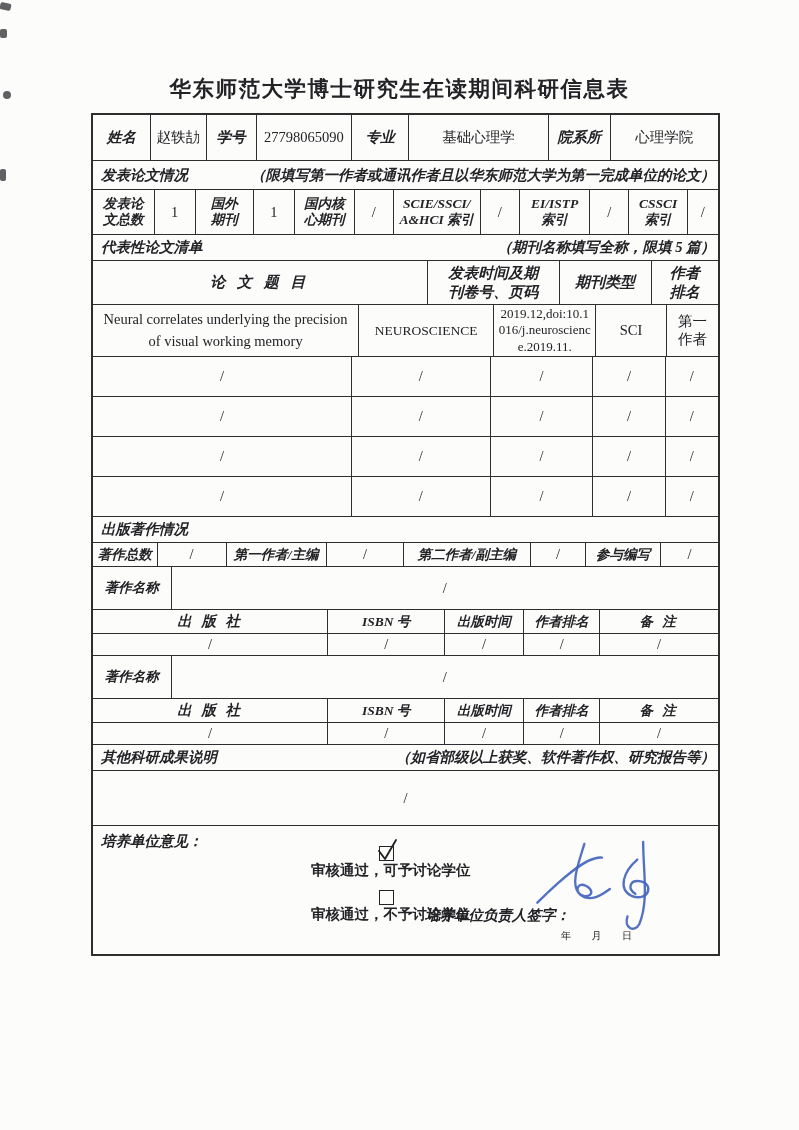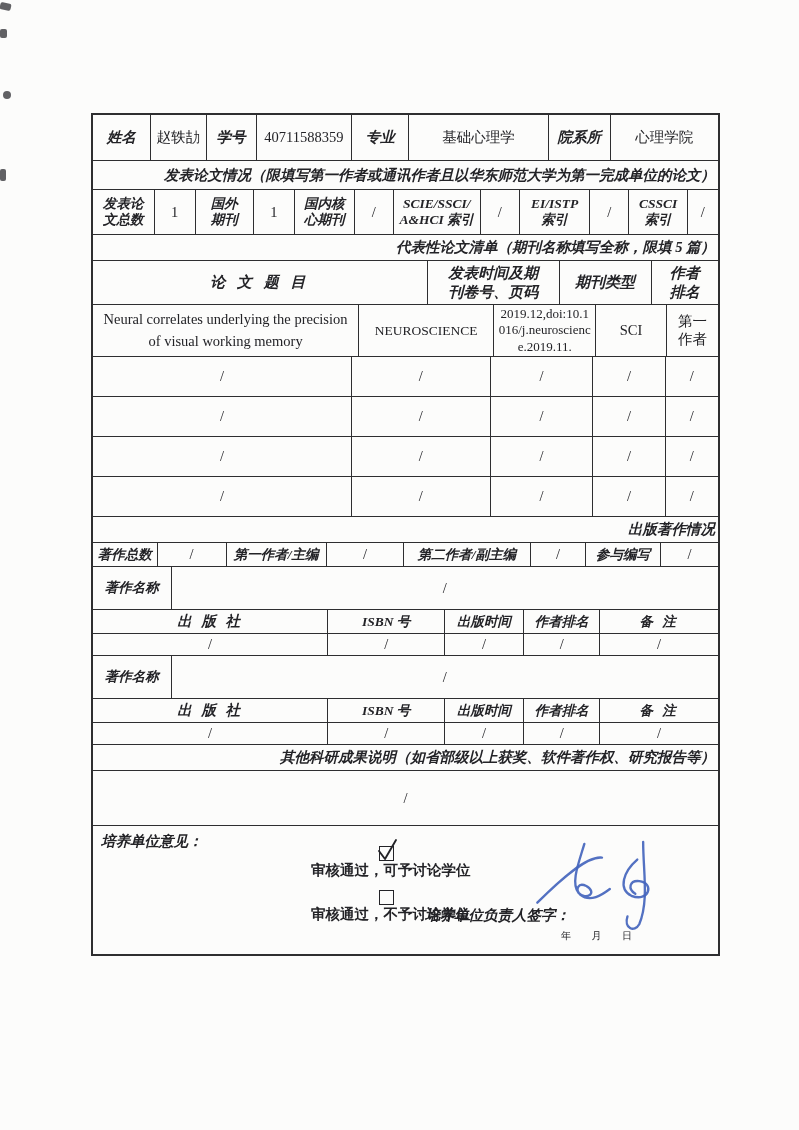--- a/index.html
+++ b/index.html
@@ -20,21 +20,21 @@
   }
   .form{position:absolute;left:91px;top:113px;width:625px;border:2px solid var(--bc);background:var(--paper);}
   .row{display:flex;border-bottom:1.6px solid var(--bc);align-items:stretch;}
   .row:last-child{border-bottom:none;}
   .c{
     display:flex;align-items:center;justify-content:center;text-align:center;
     border-right:1.6px solid var(--bc);font-size:14.5px;padding:1px 3px;
     box-sizing:border-box;min-width:0;line-height:1.3;
   }
   .c:last-child{border-right:none;}
-  .l{justify-content:flex-end;text-align:left;padding-left:8px;}
+  .l{justify-content:space-between;text-align:left;padding-left:8px;}
   .b{font-weight:bold;font-style:italic;}
   .pre{white-space:pre-line;line-height:1.22;}
   .sm{font-size:13.5px;}
   .doi{font-size:13px;word-break:break-all;line-height:1.25;padding:1px 4px;}
   .ptitle{font-size:14.5px;line-height:1.45;padding:2px 10px;}
   .hdr .c{font-size:15px;}
   .gap{margin-left:12px;}
   .unit{position:relative;height:128px;}
   .unit-label{position:absolute;left:8px;top:6px;font-size:14.5px;}
   .opts{position:absolute;left:218px;top:20px;}
@@ -54,28 +54,29 @@
 <body>
 
 <div class="page">
 
   <div class="speck" style="left:0;top:3px;width:11px;height:7px;transform:rotate(12deg)"></div>
   <div class="speck" style="left:0;top:29px;width:7px;height:9px"></div>
   <div class="speck" style="left:3px;top:91px;width:8px;height:8px;border-radius:50%"></div>
   <div class="speck" style="left:0;top:169px;width:6px;height:12px"></div>
   <div class="dot"></div>
 
+  <div class="title">华东师范大学博士研究生在读期间科研信息表</div>
 
   <div class="form">
 
     <div class="row" style="height:45px">
       <div class="c b" style="flex:56">姓名</div>
       <div class="c" style="flex:53">赵轶劼</div>
       <div class="c b" style="flex:47">学号</div>
-      <div class="c" style="flex:97">40711588359</div>
+      <div class="c" style="flex:97">27798065090</div>
       <div class="c b" style="flex:55">专业</div>
       <div class="c" style="flex:145">基础心理学</div>
       <div class="c b" style="flex:60">院系所</div>
       <div class="c" style="flex:111">心理学院</div>
     </div>
 
     <div class="row" style="height:28px">
       <div class="c l" style="flex:1">
         <span class="b">发表论文情况</span>
           <span class="b">（限填写第一作者或通讯作者且以华东师范大学为第一完成单位的论文）</span>

